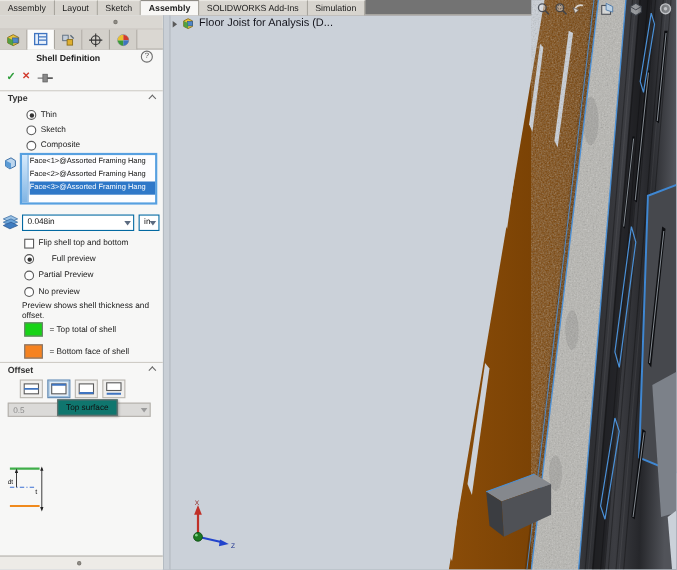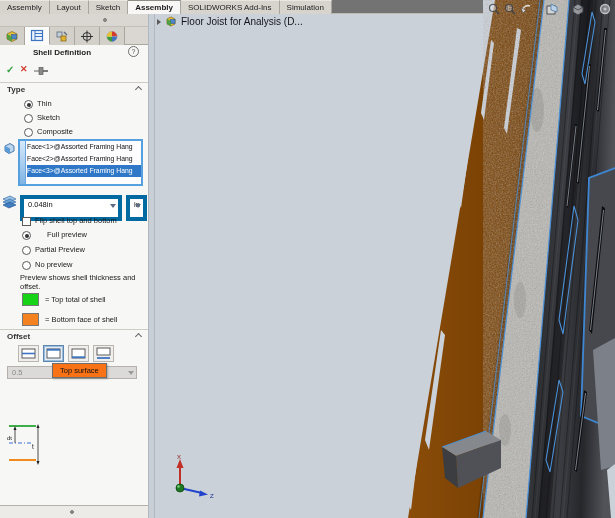--- a/index.html
+++ b/index.html
@@ -40,31 +40,31 @@
   .sect-label{position:absolute;left:7px;font-size:8px;color:#333;font-weight:bold;}
   .chev{position:absolute;left:136px;width:5px;height:5px;border-right:1.3px solid #666;border-bottom:1.3px solid #666;transform:rotate(-135deg);}
   .radio{position:absolute;width:9px;height:9px;border:1px solid #595959;border-radius:50%;background:#fff;}
   .radio.checked::after{content:"";position:absolute;left:2px;top:2px;width:4px;height:4px;border-radius:50%;background:#333;}
   .checkbox{position:absolute;width:9px;height:9px;border:1px solid #595959;background:#fff;}
   .opt-label{position:absolute;font-size:7.5px;color:#1a1a1a;white-space:nowrap;}
   .face-list{position:absolute;left:18px;top:125px;width:125px;height:47px;background:#fdfdff;border:2px solid #57a0e0;}
   .face-strip{position:absolute;left:0;top:0;width:6px;height:100%;background:linear-gradient(180deg,#d6eafc,#7fb4e4);border-right:1px solid #6aa6dc;}
   .face-item{position:absolute;left:7px;width:114px;height:12px;font-size:6.8px;line-height:12px;white-space:nowrap;overflow:hidden;color:#111;}
   .face-item.selected{background:#2f78c8;color:#fff;}
-  .combo{position:absolute;height:26px;background:#fff;border:4px solid #0369a1;font-size:7.5px;line-height:12px;
+  .combo{position:absolute;height:15px;background:#fff;border:1px solid #0369a1;font-size:7.5px;line-height:12px;
     padding:0 12px 0 4px;color:#111;}
   .combo .dd{position:absolute;right:2px;top:5px;width:0;height:0;border-left:3px solid transparent;border-right:3px solid transparent;border-top:4px solid #5b6b80;}
   .note{position:absolute;font-size:7.5px;line-height:9px;color:#1a1a1a;}
   .swatch{position:absolute;width:17px;height:13px;border:1px solid #777;}
   .offset-btn{position:absolute;top:331px;width:21px;height:17px;background:#f0efed;border:1px solid #b9b6b0;display:flex;align-items:center;justify-content:center;}
   .offset-btn.active{background:#e3ecf5;border:1px solid #5e87b0;box-shadow:inset 0 0 0 1px #9cbede;}
   .val-input{position:absolute;left:7px;top:352px;width:130px;height:13px;background:#dbdad8;border:1px solid #b4b1ac;
     font-size:7.5px;line-height:11px;color:#8a8a8a;padding:0 12px 0 4px;}
   .val-input .dd{position:absolute;right:2px;top:4px;width:0;height:0;border-left:3px solid transparent;border-right:3px solid transparent;border-top:4px solid #9a9a9a;}
-  .tooltip{position:absolute;left:52px;top:349px;height:15px;background:#f97316;border:1px solid #6d6d6d;
+  .tooltip{position:absolute;left:52px;top:349px;height:15px;background:#0f766e;border:1px solid #6d6d6d;
     font-size:7.5px;line-height:13px;padding:0 7px;color:#111;box-shadow:1px 1px 2px rgba(0,0,0,.25);white-space:nowrap;}
   .bottom-grip{position:absolute;left:0;top:491px;width:148px;height:13px;background:#edebe7;border-top:1px solid #b4b1ac;}
 </style>
 </head>
 <body>
 
 <div class="app">
 
   <svg id="scene" viewBox="0 0 460 518">
     <defs>

